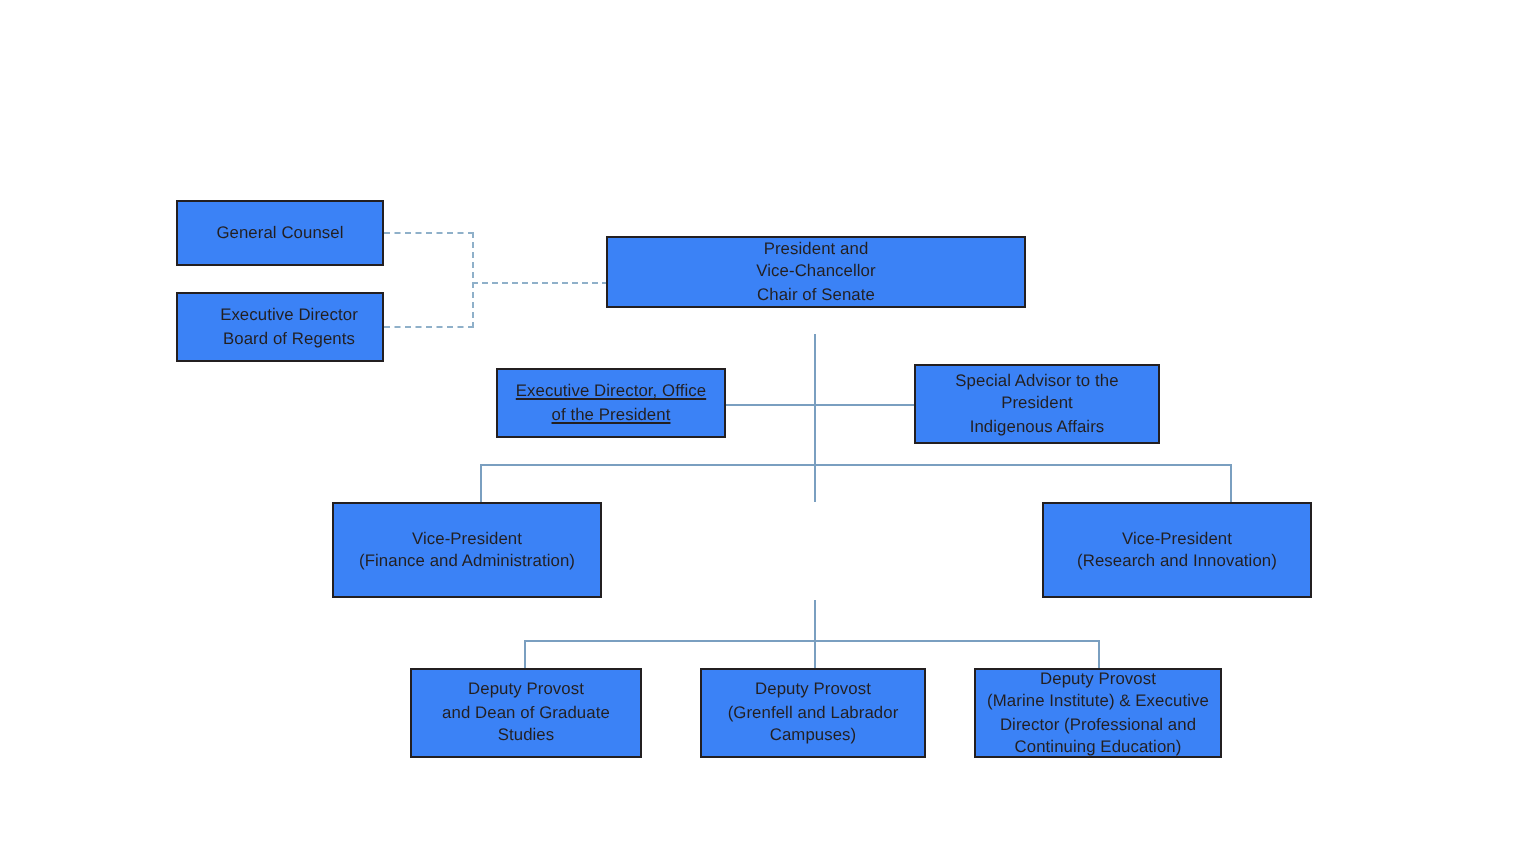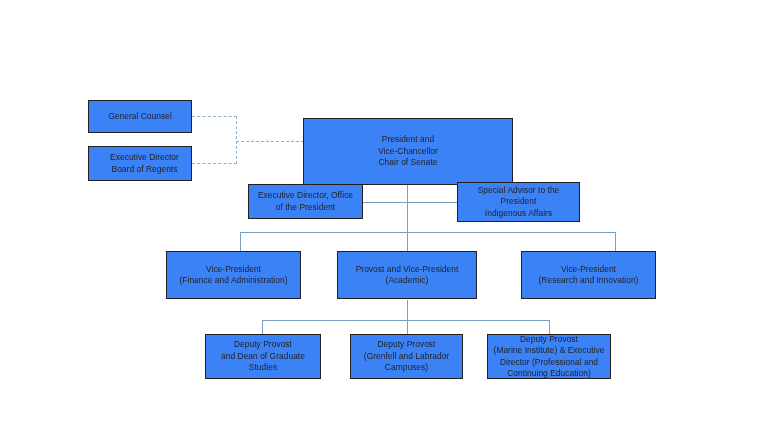--- a/index.html
+++ b/index.html
@@ -90,46 +90,42 @@
 
   <div class="node" style="left:88px; top:100px; width:104px; height:33px;">
     <span class="node-label">General Counsel</span>
   </div>
 
   <div class="node" style="left:88px; top:146px; width:104px; height:35px;padding-left:12px;">
     <span class="node-label">Executive Director
 Board of Regents</span>
   </div>
 
-  <div class="node" style="left:303px; top:118px; width:210px; height:67px;">
+  <div class="node" style="left:303px; top:118px; width:210px; height:36px;">
     <span class="node-label">President and
 Vice-Chancellor
 Chair of Senate</span>
   </div>
 
-  <div class="node" style="left:248px; top:184px; width:115px; height:35px;">
+  <div class="node" style="left:248px; top:184px; width:115px; height:35px;text-decoration:underline;">
     <span class="node-label">Executive Director, Office
 of the President</span>
   </div>
 
   <div class="node" style="left:457px; top:182px; width:123px; height:40px;">
     <span class="node-label">Special Advisor to the
 President
 Indigenous Affairs</span>
   </div>
 
   <div class="node" style="left:166px; top:251px; width:135px; height:48px;">
     <span class="node-label">Vice-President
 (Finance and Administration)</span>
   </div>
 
-  <div class="node" style="left:337px; top:251px; width:140px; height:48px;">
-    <span class="node-label">Provost and Vice-President
-(Academic)</span>
-  </div>
 
   <div class="node" style="left:521px; top:251px; width:135px; height:48px;">
     <span class="node-label">Vice-President
 (Research and Innovation)</span>
   </div>
 
   <div class="node" style="left:205px; top:334px; width:116px; height:45px;">
     <span class="node-label">Deputy Provost
 and Dean of Graduate
 Studies</span>

